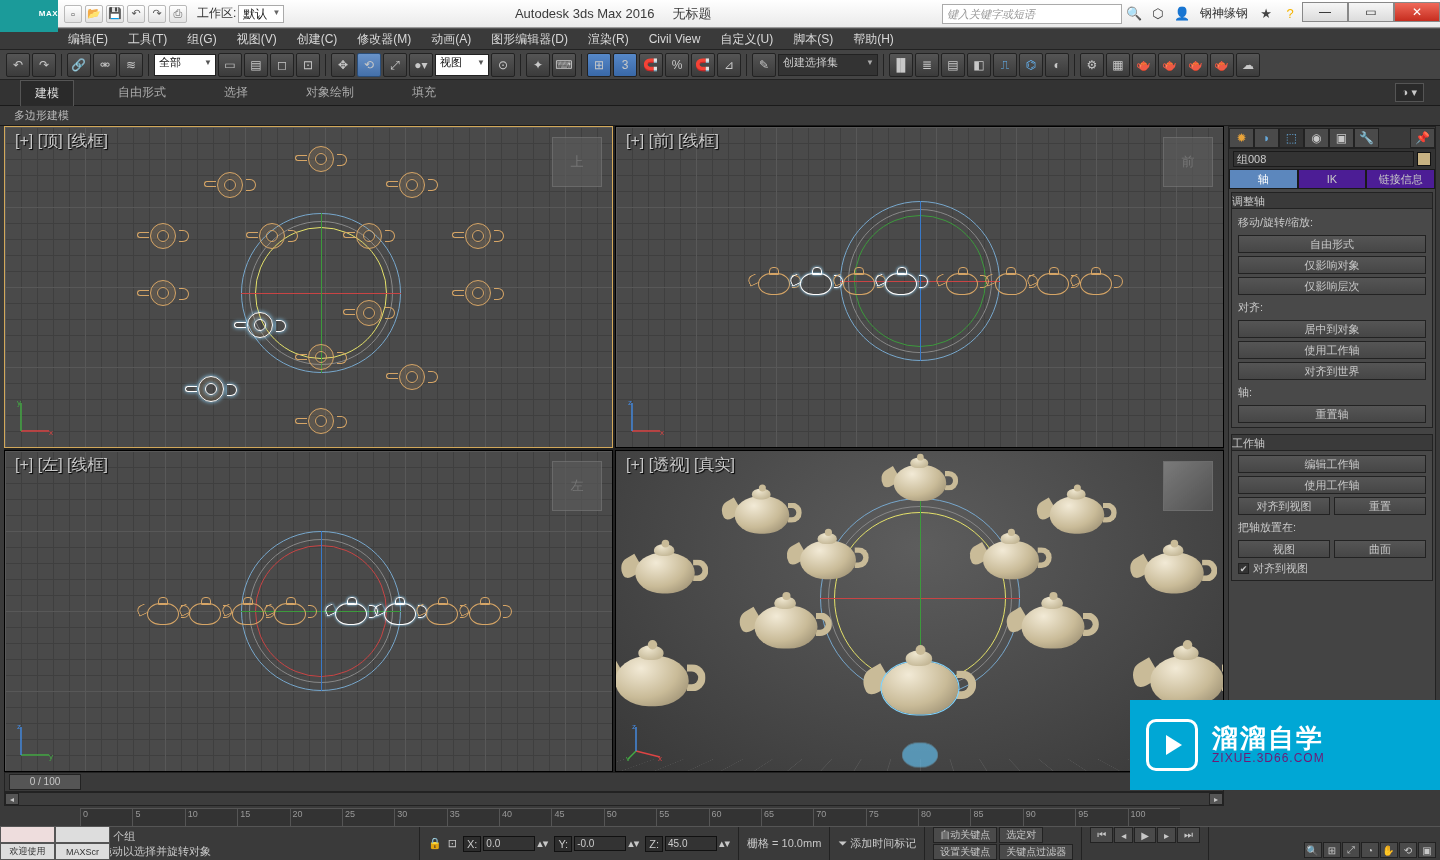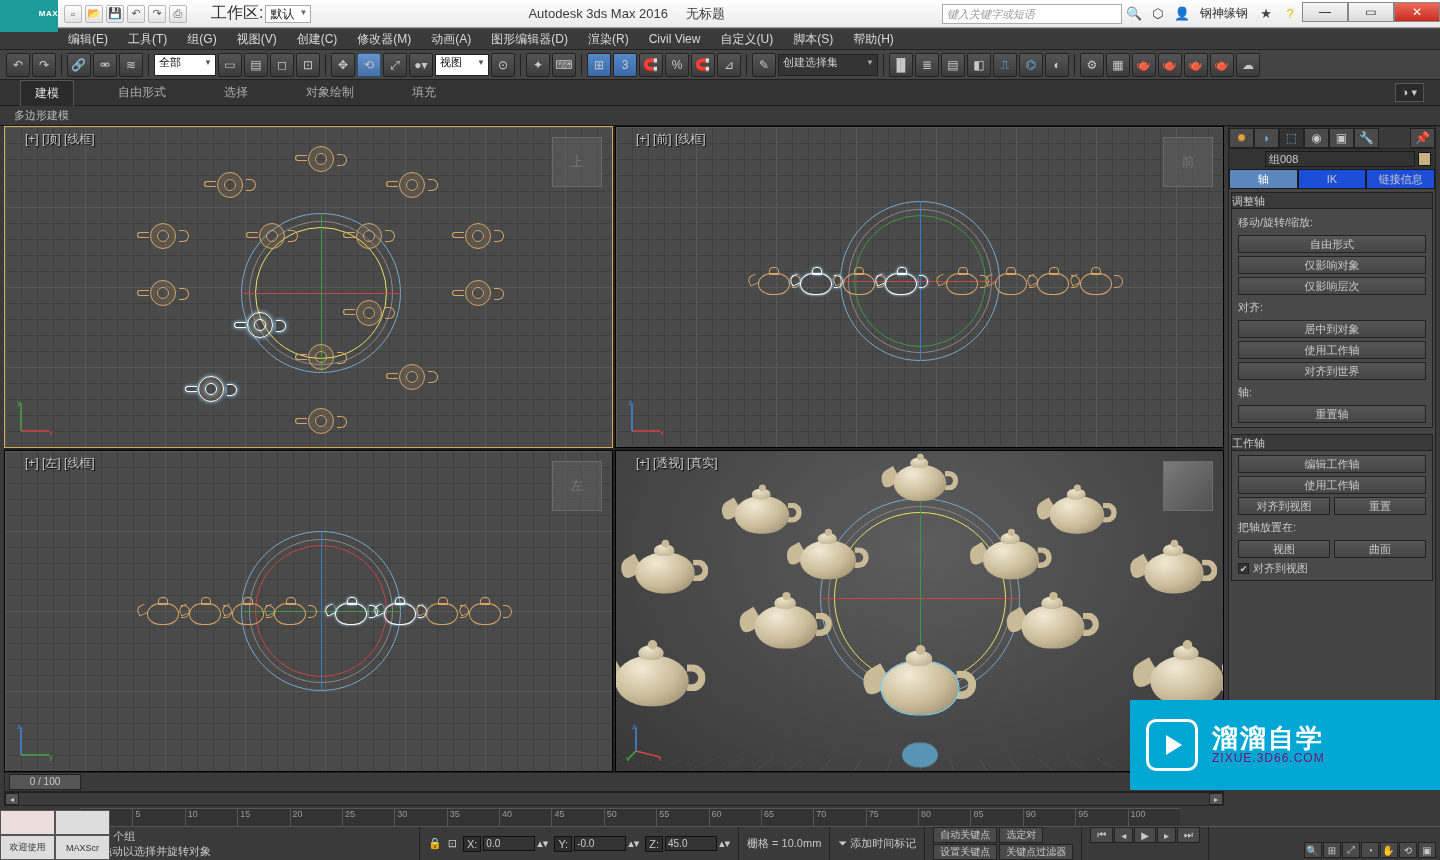--- a/index.html
+++ b/index.html
@@ -4,21 +4,21 @@
 <style>
 * { margin:0; padding:0; box-sizing:border-box; font-family:"Microsoft YaHei","Segoe UI",sans-serif; }
 body { width:1440px; height:860px; background:#3a3a3a; color:#c8c8c8; font-size:11px; overflow:hidden; position:relative; }
 
 .titlebar { height:28px; background:linear-gradient(#fff,#eaeaea); border-bottom:1px solid #999; display:flex; align-items:center; }
 .max-box { width:58px; height:36px; background:#1b9b9a; color:#fff; display:flex; align-items:center; justify-content:center;padding-left:39px; }
 .max-box svg { width:20px; height:20px; }
 .max-lbl { font-size:8px; font-weight:bold; letter-spacing:0.5px; }
 .qat { display:flex; gap:3px; margin-left:6px; }
 .qat .ico { width:18px; height:18px; border:1px solid #b9b9b9; background:linear-gradient(#fff,#e2e2e2); border-radius:2px; display:flex; align-items:center; justify-content:center; color:#555; font-size:11px; }
-.ws-lbl { margin-left:24px; color:#333; font-size:16px; }
+.ws-lbl { margin-left:10px; color:#333; font-size:12px; }
 .ws-sel { height:18px; border:1px solid #aaa; background:#fff; color:#111; padding:0 16px 0 4px; font-size:12px; margin-left:2px; position:relative; }
 .ws-sel::after { content:'▼'; position:absolute; right:3px; font-size:8px; color:#666; top:2px;}
 .title-center { flex:1; text-align:center; color:#3a3a3a; font-size:13px; }
 .search-top { width:180px; height:20px; background:#fff; border:1px solid #aaa; color:#999; padding:2px 4px; font-size:11px; font-style:italic;}
 .top-ico { width:22px; height:20px; display:flex; align-items:center; justify-content:center; color:#444; font-size:13px; margin:0 1px;}
 .user { color:#333; font-size:12px; margin:0 6px;}
 .winbtns { display:flex; margin-left:auto; }
 .winbtn { width:46px; height:20px; border:1px solid #888; margin-top:-4px; display:flex; align-items:center; justify-content:center; font-size:12px; background:linear-gradient(#f6f6f6,#dcdcdc); color:#222;}
 .winbtn.close { background:linear-gradient(#ef6a5a,#c62d1f); color:#fff; }
 .winbtn.max { background:linear-gradient(#f6f6f6,#dcdcdc);}
@@ -39,21 +39,21 @@
 
 .ribbon { height:26px; background:#333; border-bottom:1px solid #1a1a1a; display:flex; align-items:center; padding-left:20px; gap:30px;}
 .ribbon .rt { color:#aaa; font-size:12px; padding:4px 14px;}
 .ribbon .rt.act { background:#2a2a2a; color:#ddd; border:1px solid #555; border-bottom:none;}
 .ribbon .chev { margin-left:auto; margin-right:16px; padding:2px 6px; background:#2a2a2a; border:1px solid #555;}
 .polybar { height:20px; background:#393939; border-bottom:1px solid #1a1a1a; padding-left:14px; display:flex; align-items:center; font-size:11px; color:#bbb;}
 
 .vp-area { position:absolute; top:126px; left:4px; right:216px; bottom:88px; display:grid; grid-template-columns:1fr 1fr; grid-template-rows:1fr 1fr; gap:2px; background:#222;}
 .vp { background:#4a4a4a; border:1px solid #000; position:relative; overflow:hidden;}
 .vp.active { border:1px solid #d2a85a;}
-.vp-lbl { position:absolute; top:4px; left:20px; color:#c8c8c8; font-size:12px; z-index:10; text-shadow:1px 1px 1px #000;}
+.vp-lbl { position:absolute; top:4px; left:10px; color:#c8c8c8; font-size:16px; z-index:10; text-shadow:1px 1px 1px #000;}
 .grid-bg { position:absolute; inset:0;
   background-image:linear-gradient(#585858 1px,transparent 1px),linear-gradient(90deg,#585858 1px,transparent 1px),linear-gradient(#3f3f3f 1px,transparent 1px),linear-gradient(90deg,#3f3f3f 1px,transparent 1px);
   background-size:80px 80px,80px 80px,16px 16px,16px 16px;}
 .vcube { position:absolute; top:10px; right:10px; width:50px; height:50px; background:#5a5a5a; border:1px solid #777; opacity:.7; display:flex; align-items:center; justify-content:center; color:#888; font-size:13px;}
 .axis { position:absolute; bottom:10px; left:10px; width:40px; height:40px;}
 .persp-bg{ background:radial-gradient(ellipse at 50% 30%,#5d5d5d,#383838); }
 .persp-grid{position:absolute;left:50%;top:60%;width:800px;height:300px;transform:translateX(-50%) perspective(400px) rotateX(72deg);
  background-image:linear-gradient(#666 1px,transparent 1px),linear-gradient(90deg,#666 1px,transparent 1px);background-size:40px 40px;opacity:.5;}
 
 .pot-top{position:absolute;width:36px;height:36px;transform:translate(-50%,-50%);}
@@ -90,24 +90,24 @@
 .watermark .play{width:52px;height:52px;border:3px solid #fff;border-radius:10px;display:flex;align-items:center;justify-content:center;}
 .watermark .play::before{content:'';border-left:16px solid #fff;border-top:10px solid transparent;border-bottom:10px solid transparent;margin-left:4px;}
 .watermark .t1{color:#fff;font-size:26px;font-weight:bold;letter-spacing:2px;line-height:1;}
 .watermark .t2{color:#701a75;font-size:12px;letter-spacing:1px;}
 
 .cmdpanel{position:absolute;top:126px;right:4px;width:208px;bottom:86px;background:#444;border:1px solid #222;display:flex;flex-direction:column;color:#c8c8c8;font-size:11px;}
 .cp-tabs{height:22px;background:#3a3a3a;display:flex;align-items:center;gap:0;border-bottom:1px solid #222;}
 .cp-tab{width:25px;height:20px;border:1px solid #222;background:#4a4a4a;display:flex;align-items:center;justify-content:center;font-size:12px;}
 .cp-tab.act{background:#333;}
 .cp-name{height:20px;background:#333;display:flex;align-items:center;padding:0 4px;}
-.cp-name input{flex:1;background:#333;border:1px solid #1a1a1a;color:#ccc;font-size:11px;height:16px;padding:0 3px;margin-left:32px;}
+.cp-name input{flex:1;background:#333;border:1px solid #1a1a1a;color:#ccc;font-size:11px;height:16px;padding:0 3px;}
 .cp-color{width:14px;height:14px;background:#c8b282;border:1px solid #111;margin-left:3px;}
 .cp-row3{height:20px;display:flex;}
-.cp-row3 .b{flex:1;border:1px solid #1a1a1a;display:flex;align-items:center;justify-content:center;background:#1d4ed8;}
+.cp-row3 .b{flex:1;border:1px solid #1a1a1a;display:flex;align-items:center;justify-content:center;background:#4c1d95;}
 .cp-row3 .b.act{background:#5c87bd;color:#fff;}
 .rollout{border:1px solid #222;margin:3px 2px;background:#494949;}
 .roll-h{height:16px;background:#3a3a3a;text-align:left;font-size:11px;border-bottom:1px solid #222;line-height:16px;}
 .roll-b{padding:4px 6px;display:flex;flex-direction:column;gap:3px;}
 .roll-sub{font-size:11px;margin:2px 0;}
 .rbtn{height:18px;border:1px solid #222;background:linear-gradient(#555,#464646);text-align:center;line-height:16px;font-size:11px;}
 .rrow{display:flex;gap:4px;}
 .rrow .rbtn{flex:1;}
 .chk{display:flex;align-items:center;gap:4px;font-size:11px;}
 .chk .box{width:11px;height:11px;border:1px solid #222;background:#333;display:inline-flex;align-items:center;justify-content:center;font-size:9px;}
@@ -119,21 +119,21 @@
 
 .ruler{position:absolute;left:80px;right:260px;bottom:34px;height:18px;background:#333;border-top:1px solid #555;display:flex;}
 .tick{flex:1;border-left:1px solid #555;font-size:9px;color:#999;padding-left:2px;position:relative;}
 
 .status{position:absolute;left:0;right:0;bottom:0;height:34px;background:#3a3a3a;border-top:1px solid #555;display:flex;align-items:center;font-size:11px;}
 .status .seg{padding:0 8px;border-right:1px solid #222;height:100%;display:flex;flex-direction:column;justify-content:center;}
 .coord{display:flex;align-items:center;gap:2px;}
 .coord .lbl{background:#2d2d2d;padding:1px 3px;border:1px solid #111;}
 .coord input{width:52px;background:#333;border:1px solid #111;color:#ccc;font-size:10px;height:15px;padding:0 2px;}
 .sbtn{height:16px;padding:0 6px;border:1px solid #222;background:#4a4a4a;font-size:10px;display:flex;align-items:center;}
-.mini{position:absolute;left:0;bottom:0;width:110px;height:50px;display:flex;flex-direction:column;}
+.mini{position:absolute;left:0;bottom:0;width:110px;height:34px;display:flex;flex-direction:column;}
 .mini .r{flex:1;display:flex;}
 .mini .c{flex:1;border:1px solid #555;background:#ddd;font-size:9px;color:#333;display:flex;align-items:center;justify-content:center;}
 .mini .c.pink{background:#edd;}
 .nav-ctrl{position:absolute;right:4px;bottom:2px;display:flex;gap:1px;}
 .nav-ctrl .n{width:18px;height:16px;background:#4a4a4a;border:1px solid #222;font-size:10px;display:flex;align-items:center;justify-content:center;}
 </style>
 </head>
 <body>
 
 <div class="titlebar">

